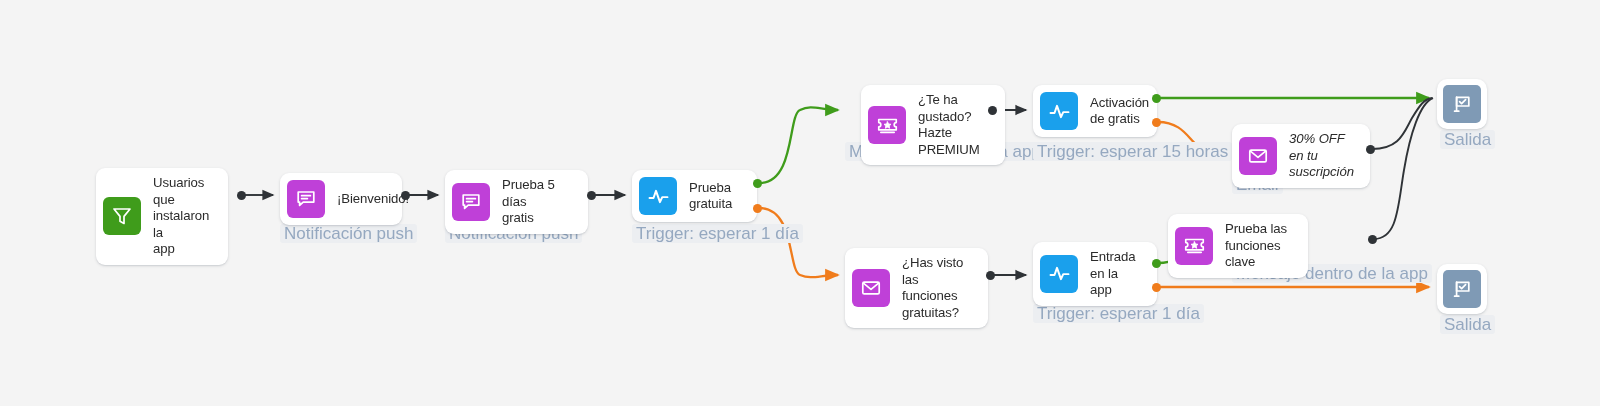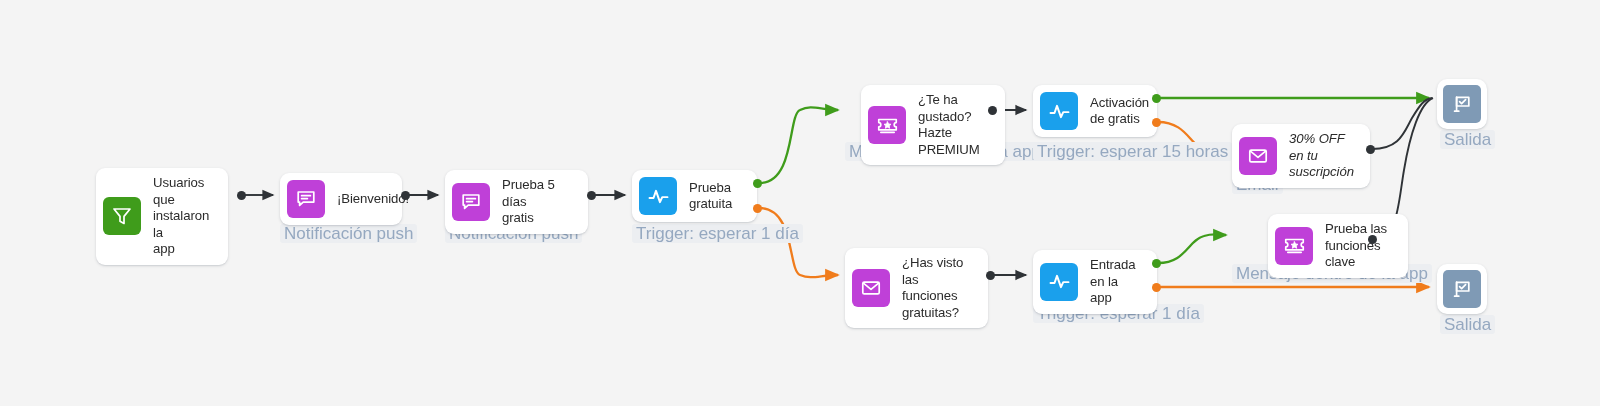--- a/index.html
+++ b/index.html
@@ -236,31 +236,31 @@
       <svg width="24" height="24" viewBox="0 0 24 24" fill="none" stroke="#ffffff" stroke-width="1.7" stroke-linejoin="round" stroke-linecap="round">
         <rect x="3.8" y="6.2" width="16.4" height="11.6" rx="1.4"></rect>
         <path d="M4.4 7.2 L12 13.3 L19.6 7.2"></path>
       </svg>
     </span>
     <span class="ttl">¿Has visto las
 funciones
 gratuitas?</span>
   </div>
 
-  <div class="node" style="left:1033px; top:250px; width:124px;">
+  <div class="node" style="left:1033px; top:242px; width:124px;">
     <span class="ico tile-blue">
       <svg width="25" height="25" viewBox="0 0 24 24" fill="none" stroke="#ffffff" stroke-width="1.9" stroke-linejoin="round" stroke-linecap="round">
         <path d="M3.4 13.4 H7.2 L9.6 6.6 L13.4 17.4 L15.6 12.6 H20.6"></path>
       </svg>
     </span>
     <span class="ttl">Entrada en la
 app</span>
   </div>
 
-  <div class="node" style="left:1268px; top:214px; width:140px;justify-content:space-between;">
+  <div class="node" style="left:1168px; top:214px; width:140px;justify-content:space-between;">
     <span class="ico tile-purple">
       <svg width="25" height="25" viewBox="0 0 24 24" fill="none" stroke="#ffffff" stroke-width="1.6" stroke-linejoin="round" stroke-linecap="round">
         <path d="M3.6 6.2 H20.4 V9.2 a2 2 0 0 0 0 4 v3 H3.6 v-3 a2 2 0 0 0 0-4 Z"></path>
         <path d="M12 8.4 l1.05 2.1 2.3 0.32 -1.68 1.6 0.4 2.28 -2.07-1.1 -2.07 1.1 0.4-2.28 -1.68-1.6 2.3-0.32 Z" fill="#ffffff" stroke-width="0.8"></path>
         <path d="M5.6 18.6 H18.4"></path>
       </svg>
     </span>
     <span class="ttl">Prueba las
 funciones clave</span>
   </div>

